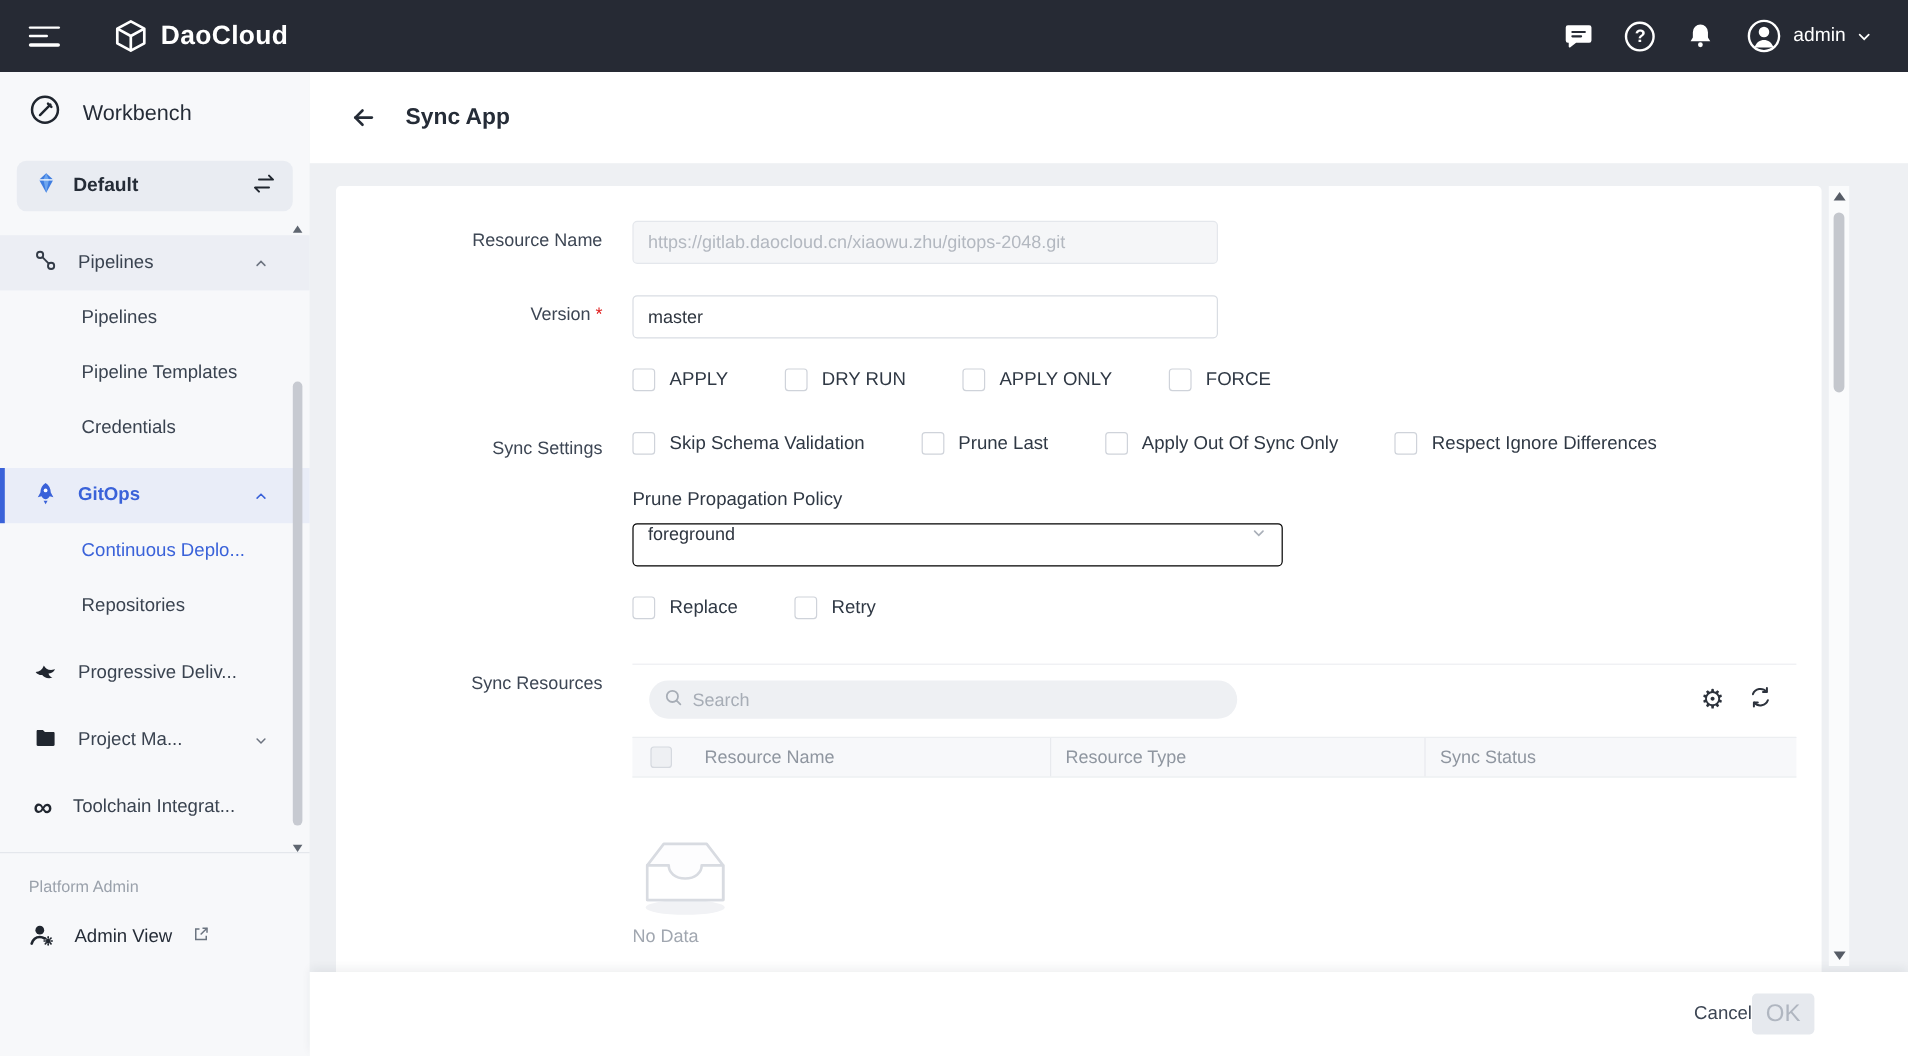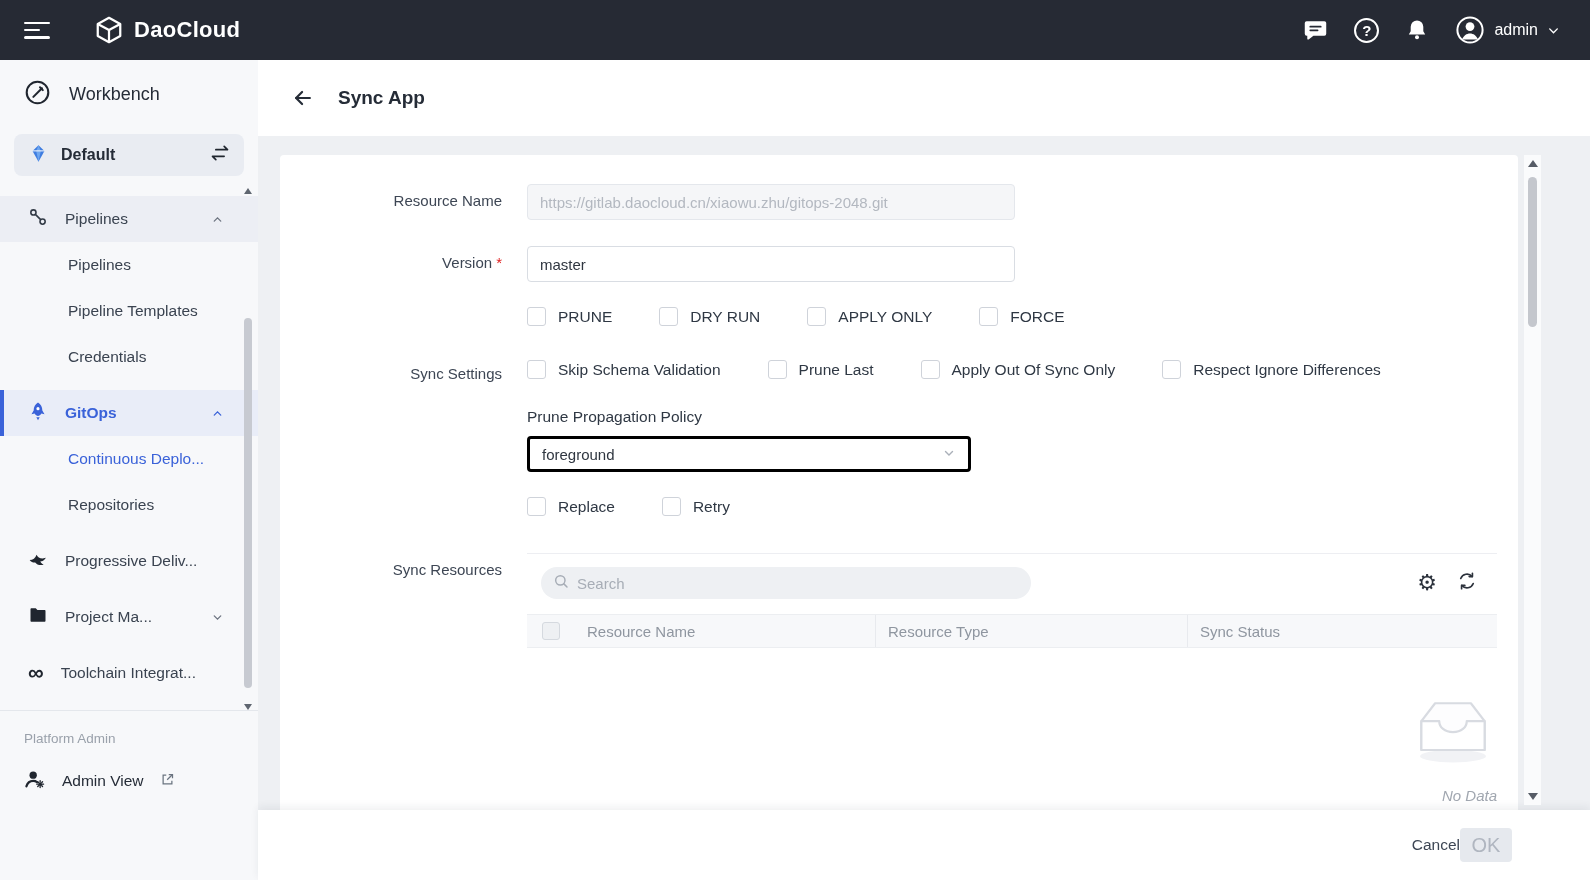--- a/index.html
+++ b/index.html
@@ -59,40 +59,40 @@
   .req{color:#e02020;margin-left:4px;}
   .text-input{width:488px;height:36px;border:1px solid #d9dde3;border-radius:4px;padding:0 12px;font-size:15px;color:#2f3640;font-family:inherit;background:#fff;outline:none;}
   .text-input:disabled{background:#f5f6f8;color:#b3b8c0;border-color:#e4e7ec;}
 
   .cb-row{display:flex;align-items:center;}
   .cb{display:flex;align-items:center;margin-right:47px;cursor:pointer;}
   .cb-box{width:19px;height:19px;border:1.5px solid #cfd3da;border-radius:3px;background:#fff;margin-right:12px;flex:0 0 auto;}
   .cb-label{font-size:15.5px;color:#2f3844;white-space:nowrap;}
 
   .policy-label{font-size:15.5px;color:#2f3844;}
-  .select{width:444px;height:36px;border:3px solid #000000;border-radius:4px;display:flex;align-items:center;padding:0 12px;font-size:15px;color:#2f3640;cursor:pointer;background:#fff;}
+  .select{width:542px;height:36px;border:1px solid #000000;border-radius:4px;display:flex;padding:0 12px;font-size:15px;color:#2f3640;cursor:pointer;background:#fff;}
   .select .sel-text{flex:1;}
 
   .table-block{width:970px;}
   .table-toolbar{display:flex;align-items:center;border-top:1px solid #edeef2;padding:13px 20px 15px 14px;}
   .search{width:490px;height:32px;background:#eef0f3;border-radius:16px;display:flex;align-items:center;padding:0 12px;gap:8px;}
   .search input{border:none;background:transparent;outline:none;font-size:15px;color:#333;width:100%;font-family:inherit;}
   .search input::placeholder{color:#a7adb6;}
   .toolbar-icons{margin-left:auto;display:flex;align-items:center;gap:20px;color:#2c323c;}
   .gear-glyph{font-size:22px;line-height:1;color:#2c323c;cursor:pointer;}
 
   .thead{display:flex;height:34px;background:#f7f8fa;border-top:1px solid #eceef1;border-bottom:1px solid #eceef1;align-items:stretch;font-size:15px;color:#8f96a0;}
   .th-cb{flex:0 0 48px;display:flex;align-items:center;justify-content:center;}
   .th-cb .cb-box{margin:0;background:#eef0f3;border-color:#d5d9df;width:18px;height:18px;}
   .th{display:flex;align-items:center;padding-left:12px;}
   .th-name{flex:0 0 300px;}
   .th-type{flex:0 0 312px;border-left:1px solid #e8eaee;}
   .th-status{flex:1;border-left:1px solid #e8eaee;}
 
-  .empty{display:flex;flex-direction:column;align-items:flex-end;margin-top:44px;gap:23px;font-style:italic;}
+  .empty{display:flex;flex-direction:column;align-items:flex-start;margin-top:44px;gap:8px;}
   .empty-text{font-size:15px;color:#a1a7b0;}
 
   
   .footer{position:absolute;left:258px;bottom:0;width:1332px;height:70px;background:#fff;box-shadow:0 -3px 8px rgba(31,38,50,.07);display:flex;align-items:center;justify-content:flex-end;padding-right:78px;z-index:30;}
   .btn-cancel{font-size:15.5px;color:#3d4654;background:none;border:none;cursor:pointer;font-family:inherit;}
   .btn-ok{width:52px;height:34px;border-radius:4px;border:none;background:#e6e9ee;color:#b0b6c0;font-size:20px;cursor:not-allowed;font-family:inherit;}
 
   
   .main-scroll{position:absolute;left:1524px;top:155px;width:17px;height:650px;background:#fafbfc;z-index:35;}
   .marrow{width:0;height:0;border-left:5px solid transparent;border-right:5px solid transparent;margin:5px auto 0;}
@@ -313,21 +313,21 @@
       <div class="f-field">
         <input class="text-input" value="master" style="">
       </div>
     </div>
 
     <div class="form-row" style="margin-bottom:31px;">
       <div class="f-label"></div>
       <div class="f-field cb-row">
         <label class="cb">
             <span class="cb-box"></span>
-            <span class="cb-label">PRUNE</span>
+            <span class="cb-label">APPLY</span>
           </label>
         <label class="cb">
             <span class="cb-box"></span>
             <span class="cb-label">DRY RUN</span>
           </label>
         <label class="cb">
             <span class="cb-box"></span>
             <span class="cb-label">APPLY ONLY</span>
           </label>
         <label class="cb">

